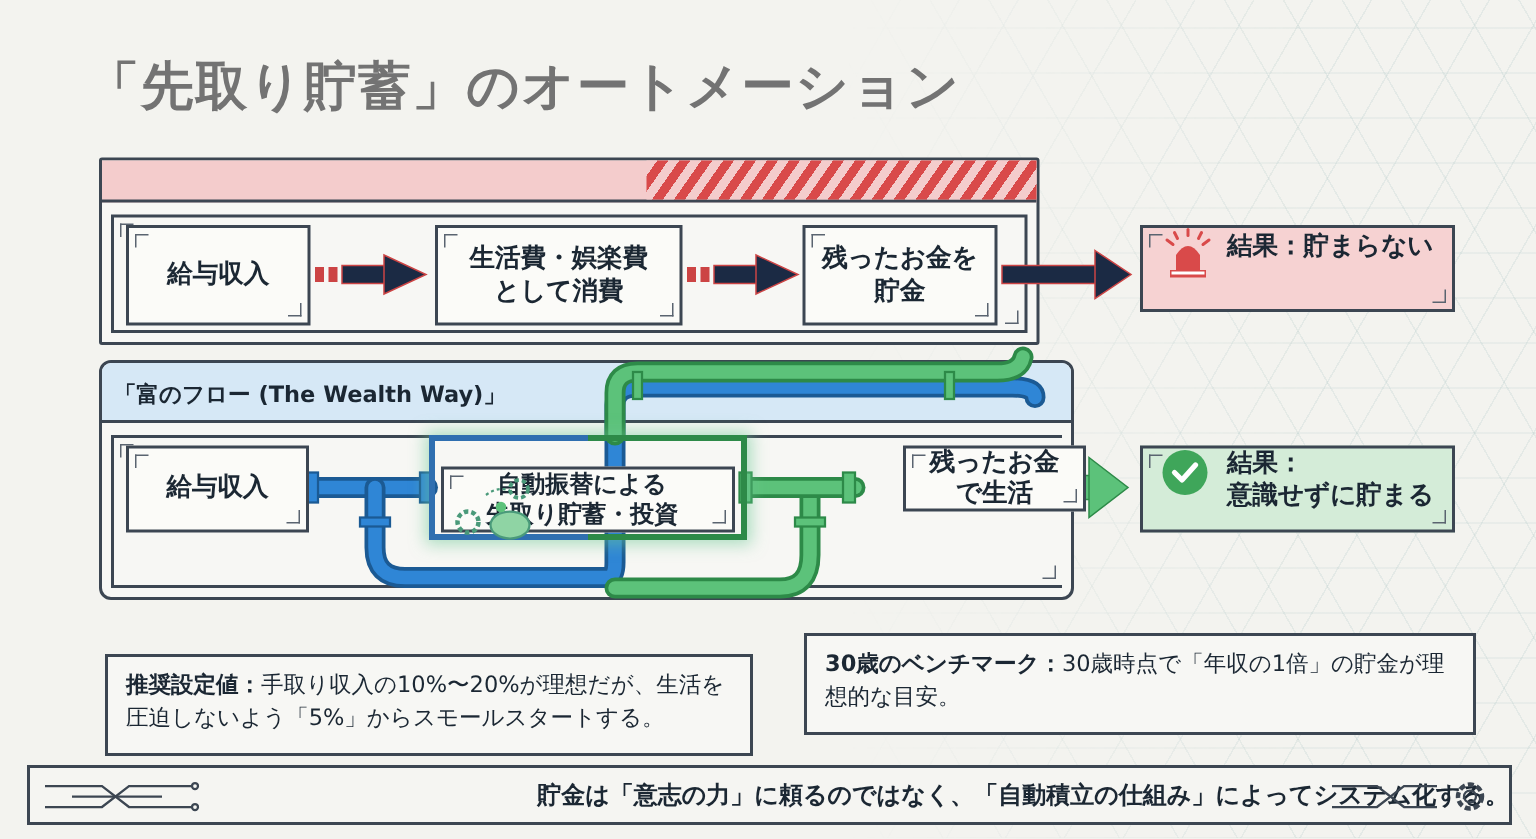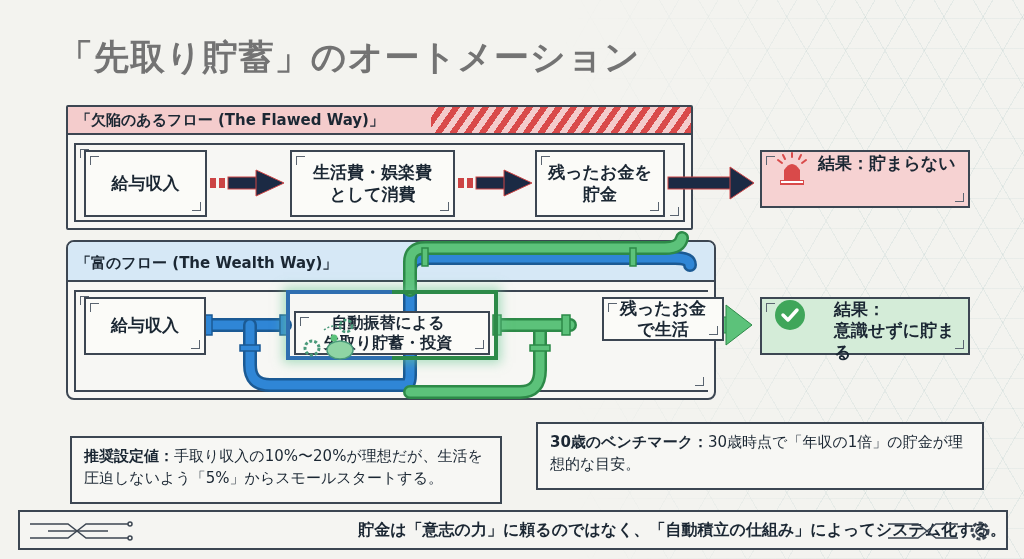--- a/index.html
+++ b/index.html
@@ -36,21 +36,20 @@
 </head>
 <body>
 
 <div class="bgpat"></div>
 
 <div class="title">「先取り貯蓄」のオートメーション</div>
 
 <div class="panel flaw">
   <div class="hdr">
     <div class="stripes"></div>
-    <span class="hdr-t">「欠陥のあるフロー (The Flawed Way)」</span>
   </div>
   <div class="inner cor"></div>
 </div>
 <div class="box cor" style="left:84px;top:150px;width:123px;height:67px;white-space:pre-line">給与収入</div>
 <div class="box cor" style="left:290px;top:150px;width:165px;height:67px;white-space:pre-line">生活費・娯楽費
 として消費</div>
 <div class="box cor" style="left:535px;top:150px;width:130px;height:67px;white-space:pre-line">残ったお金を
 貯金</div>
 
 <svg width="1024" height="559" style="left:0;top:0">
@@ -144,21 +143,21 @@
 </div>
 
 <div class="box cor" style="left:602px;top:297px;width:122px;height:44px;white-space:pre-line">残ったお金
 で生活</div>
 
 <div class="result cor" style="left:760px;top:297px;width:210px;height:58px;background:#d4ecd8;padding-left:12px">
   <svg width="32" height="32" style="position:relative">
     <circle cx="16" cy="16" r="15" fill="#3fa65a"></circle>
     <path d="M9 16 L14 21 L23 11" stroke="#fff" stroke-width="3.5" fill="none" stroke-linecap="round" stroke-linejoin="round"></path>
   </svg>
-  <span style="margin-left:28px;white-space:pre-line;line-height:1.25">結果：
+  <span style="margin-left:12px;white-space:pre-line;line-height:1.25">結果：
 意識せずに貯まる</span>
 </div>
 
 <div class="note" style="left:70px;top:436px;width:432px;height:68px">
   <b>推奨設定値：</b><span>手取り収入の10%〜20%が理想だが、生活を圧迫しないよう「5%」からスモールスタートする。</span>
 </div>
 <div class="note" style="left:536px;top:422px;width:448px;height:68px">
   <b>30歳のベンチマーク：</b><span>30歳時点で「年収の1倍」の貯金が理想的な目安。</span>
 </div>
 

